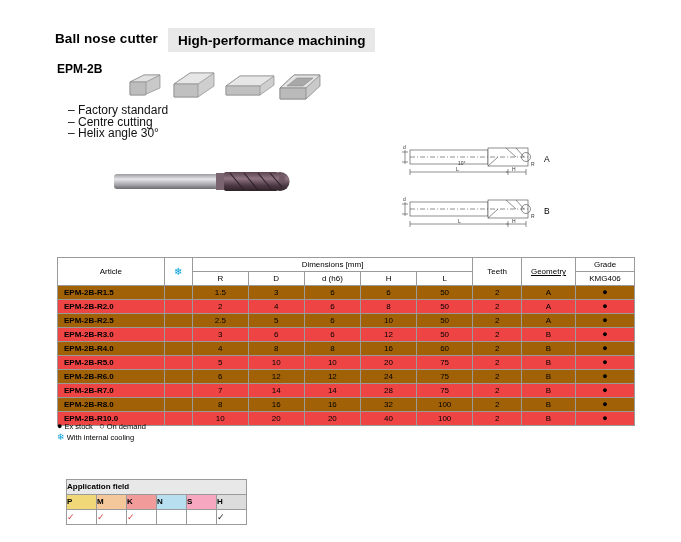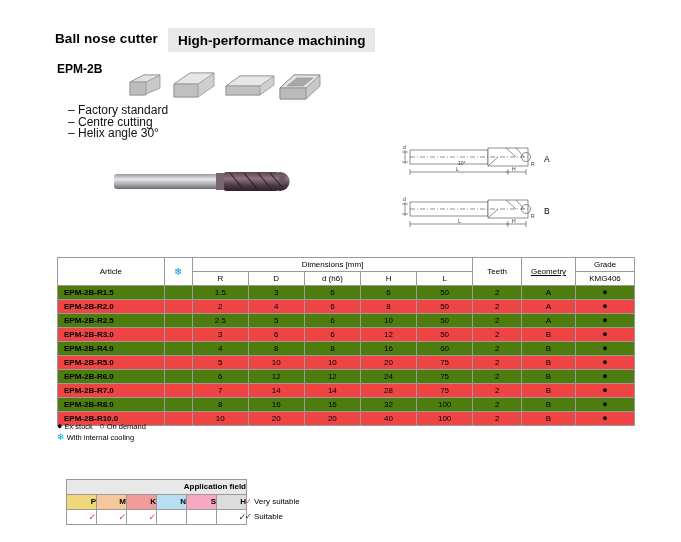--- a/index.html
+++ b/index.html
@@ -109,21 +109,21 @@
     background: #ffffff;
     font-size: 8px;
   }
   .data-table td.article {
     text-align: left;
     padding-left: 6px;
     font-weight: bold;
     font-size: 8px;
   }
   .data-table tbody tr.odd td {
-    background: #4d7c0f;
+    background: #a16207;
     margin-left: 9px;
   }
   .data-table tbody tr.even td {
     background: #ef4444;
   }
   .dot {
     font-size: 9px;
     line-height: 13px;
   }
   .snowflake {
@@ -148,21 +148,21 @@
     left: 66px; top: 479px;
   }
   .appfield table {
     border-collapse: collapse;
     font-size: 8px;
   }
   .appfield th, .appfield td {
     border: 0.6px solid #9a9a9a;
     width: 29px;
     height: 14px;
-    text-align: right;
+    text-align: left;
     font-weight: bold;
     padding: 0;
     line-height: 14px;
   }
   .appfield .title-cell {
     background: #e8e8e8;
     font-size: 8px;
     font-weight: bold;
   }
   .appfield .check {
@@ -496,24 +496,14 @@
             <td class="check">✓</td>
             <td class="check">✓</td>
             <td></td>
             <td></td>
             <td class="check-dark">✓</td>
           </tr>
     </tbody>
       </table>
   </div>
 
-  <div class="legend">
-    <div>
-      <span class="lg-red">✓</span>
-      <span>Very suitable</span>
-    </div>
-    <div>
-      <span class="lg-dark">✓</span>
-      <span>Suitable</span>
-    </div>
-  </div>
 
 </div>
 
 </body></html>

